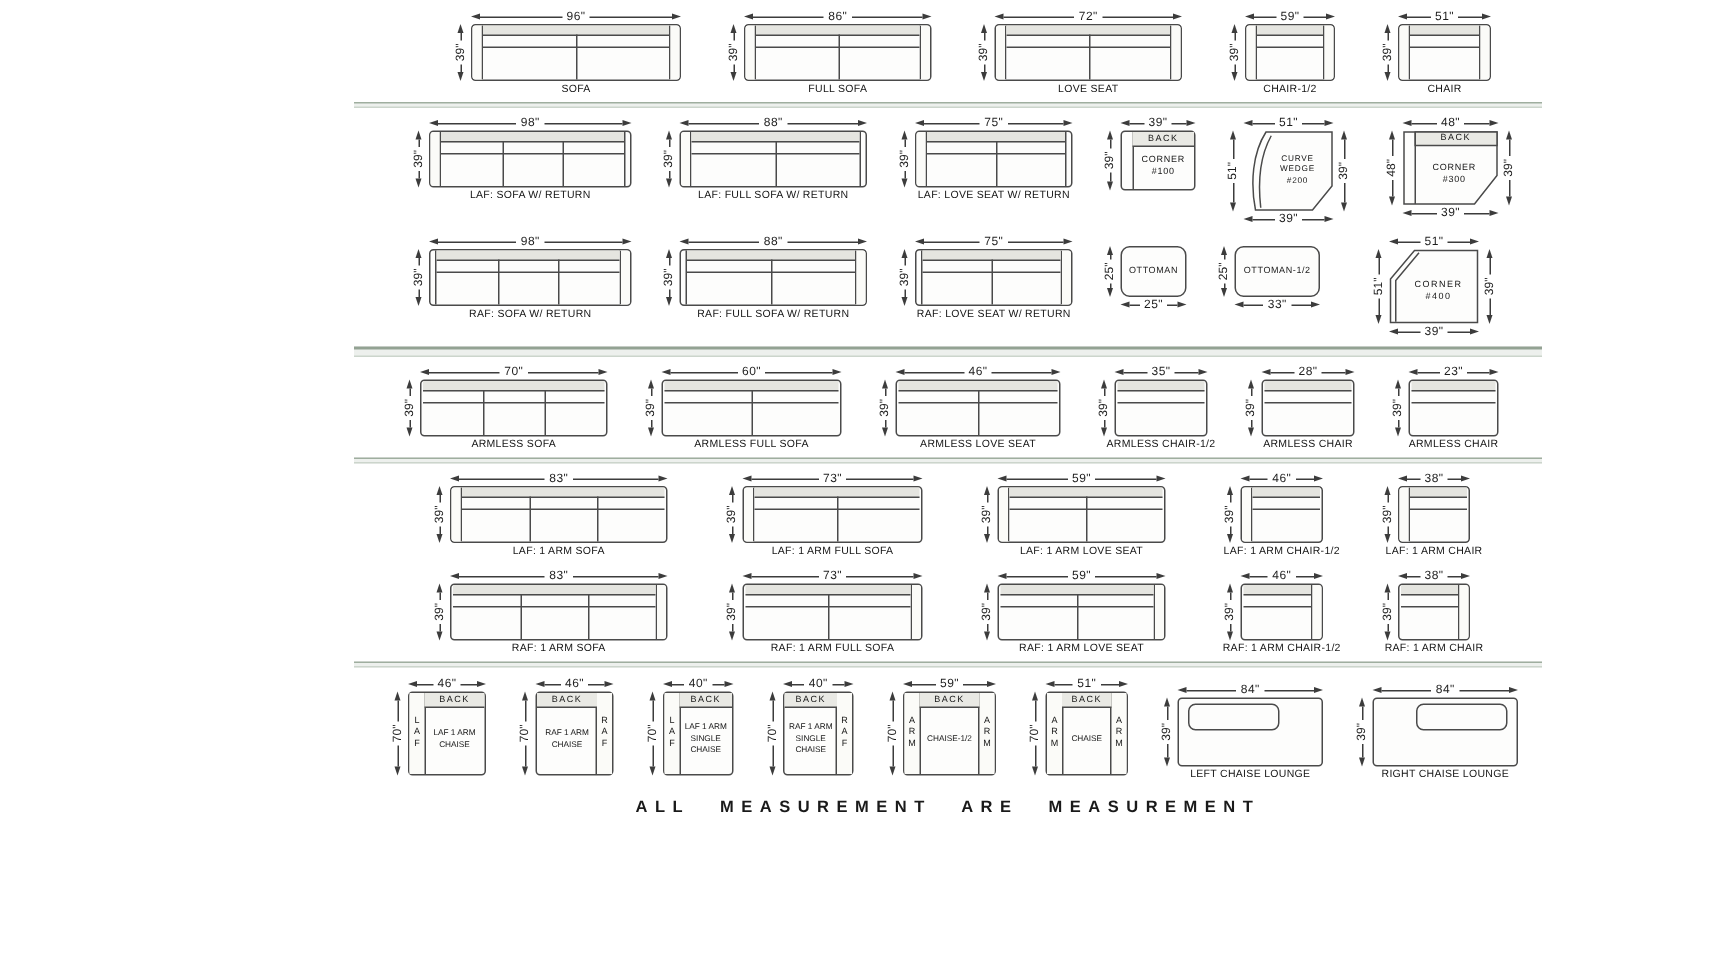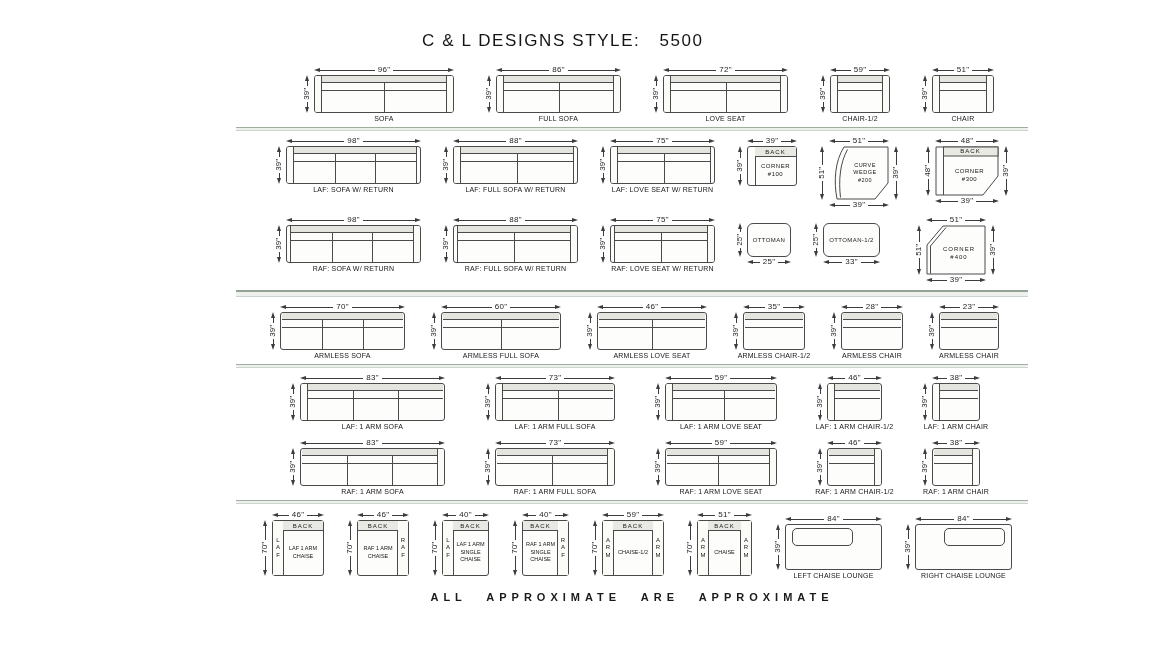--- a/index.html
+++ b/index.html
@@ -67,21 +67,20 @@
   .cinner{position:absolute;display:flex;flex-direction:column;align-items:center;justify-content:center;
     font-size:5.5px;line-height:1.35;text-align:center;color:#161616;}
   .lcushion{position:absolute;top:3px;height:16px;border:1px solid #4a4a4a;border-radius:5px;background:#fdfdfc;}
   .footer{text-align:center;font-size:11px;font-weight:bold;letter-spacing:5px;word-spacing:12px;
     margin-top:12px;color:#1a1a1a;}
 </style>
 </head>
 <body>
 
 <div class="page">
-  <h1 class="title">C &amp; L DESIGNS STYLE:   5500</h1>
   <div class="rows" id="rows">
       <div class="row r0">
         <div class="item" style="display: grid; grid-template-columns: 14px 140px;">
           <div class="hdim" style="grid-area: 1 / 2;">
             <span class="tri tl"></span>
             <span class="hline"></span>
             <span class="hlabel">96"</span>
             <span class="hline"></span>
             <span class="tri tr"></span>
           </div>
@@ -1151,14 +1150,14 @@
             <span class="vline"></span>
             <span class="tri td"></span>
           </div>
           <div class="draw lounge" style="width: 97px; height: 46px; grid-area: 2 / 2;">
             <div class="lcushion" style="width: 62%; right: 6px;"></div>
           </div>
           <div class="caption" style="grid-area: 4 / 2;">RIGHT CHAISE LOUNGE</div>
         </div>
       </div>
     </div>
-  <div class="footer">ALL APPROXIMATE ARE APPROXIMATE</div>
+  <div class="footer">ALL MEASUREMENT ARE MEASUREMENT</div>
 </div>
 
 </body></html>

